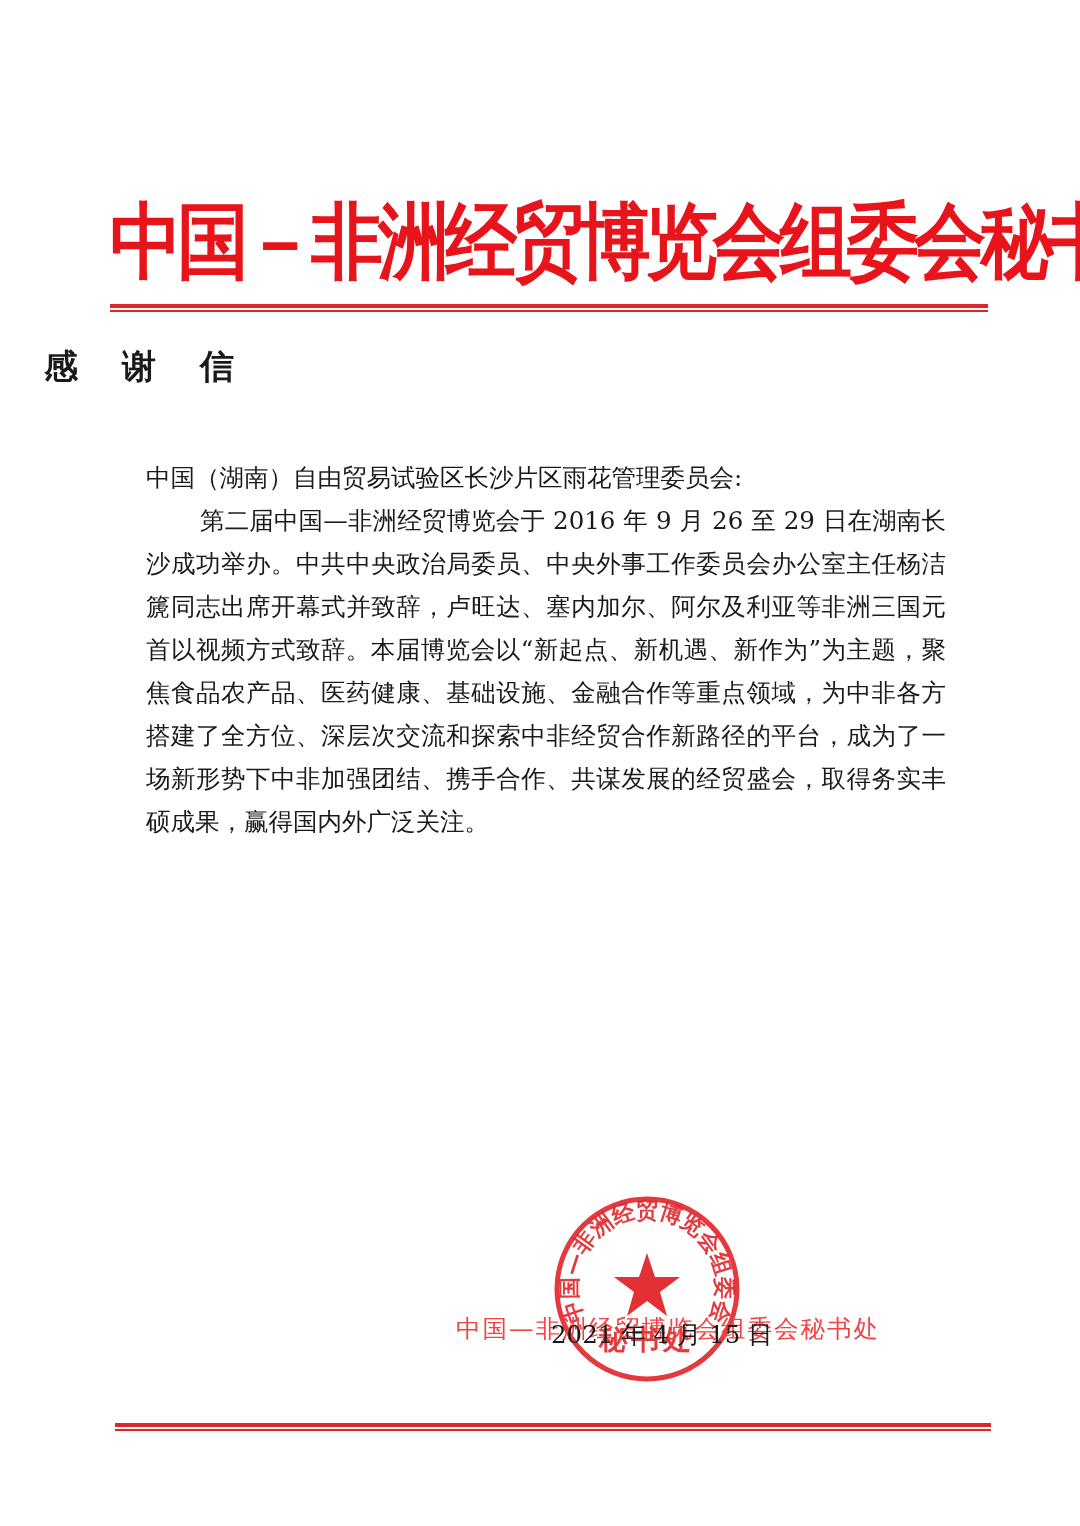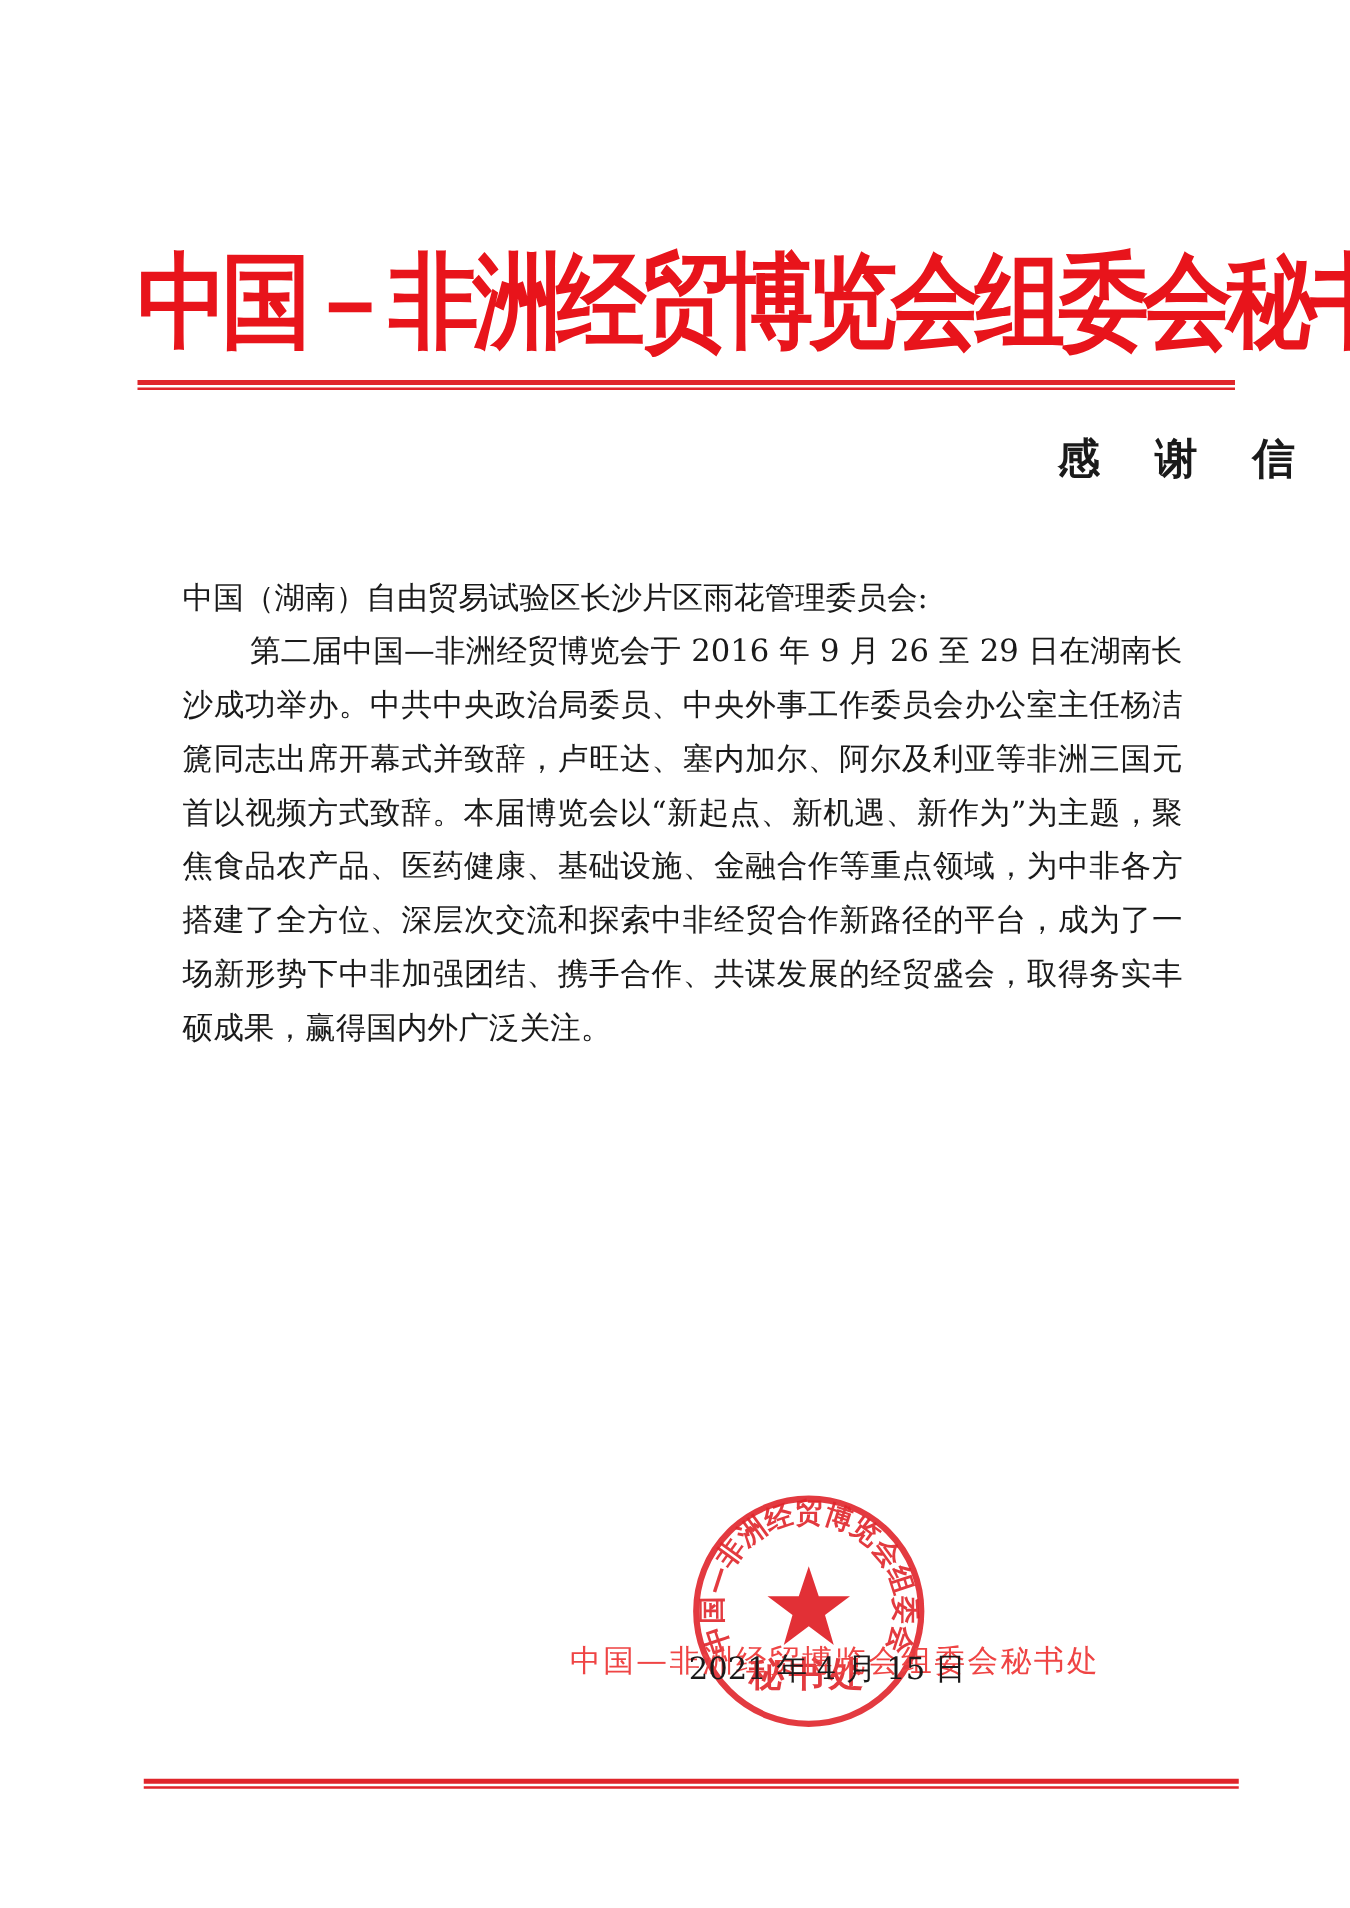--- a/index.html
+++ b/index.html
@@ -14,21 +14,21 @@
     letter-spacing: -5px; transform: scaleY(1.15); transform-origin: center;
     white-space: nowrap;
   }
   .rule { position: absolute; left: 110px; width: 878px; }
   .rule .thick { height: 4px; background: #e0252b; }
   .rule .gap { height: 2px; }
   .rule .thin { height: 2px; background: #e0252b; }
   .rule-top { top: 304px; }
   .rule-bottom { top: 1423px; left: 115px; width: 876px; }
   .doc-title {
-    position: absolute; left: 0; width: 1080px; top: 344px; text-align: right;
+    position: absolute; left: 0; width: 1080px; top: 344px; text-align: left;
     font-family: "DejaVu Sans", "Liberation Sans", sans-serif;
     font-weight: bold; font-size: 34px; letter-spacing: 44px; color: #1a1a1a;
     text-indent: 44px;
   }
   .body-text {
     position: absolute; left: 146px; top: 456px; width: 800px;
     font-size: 24.5px; line-height: 43px; text-align: justify;
     text-align-last: left;
   }
   .body-text p { margin: 0; }

